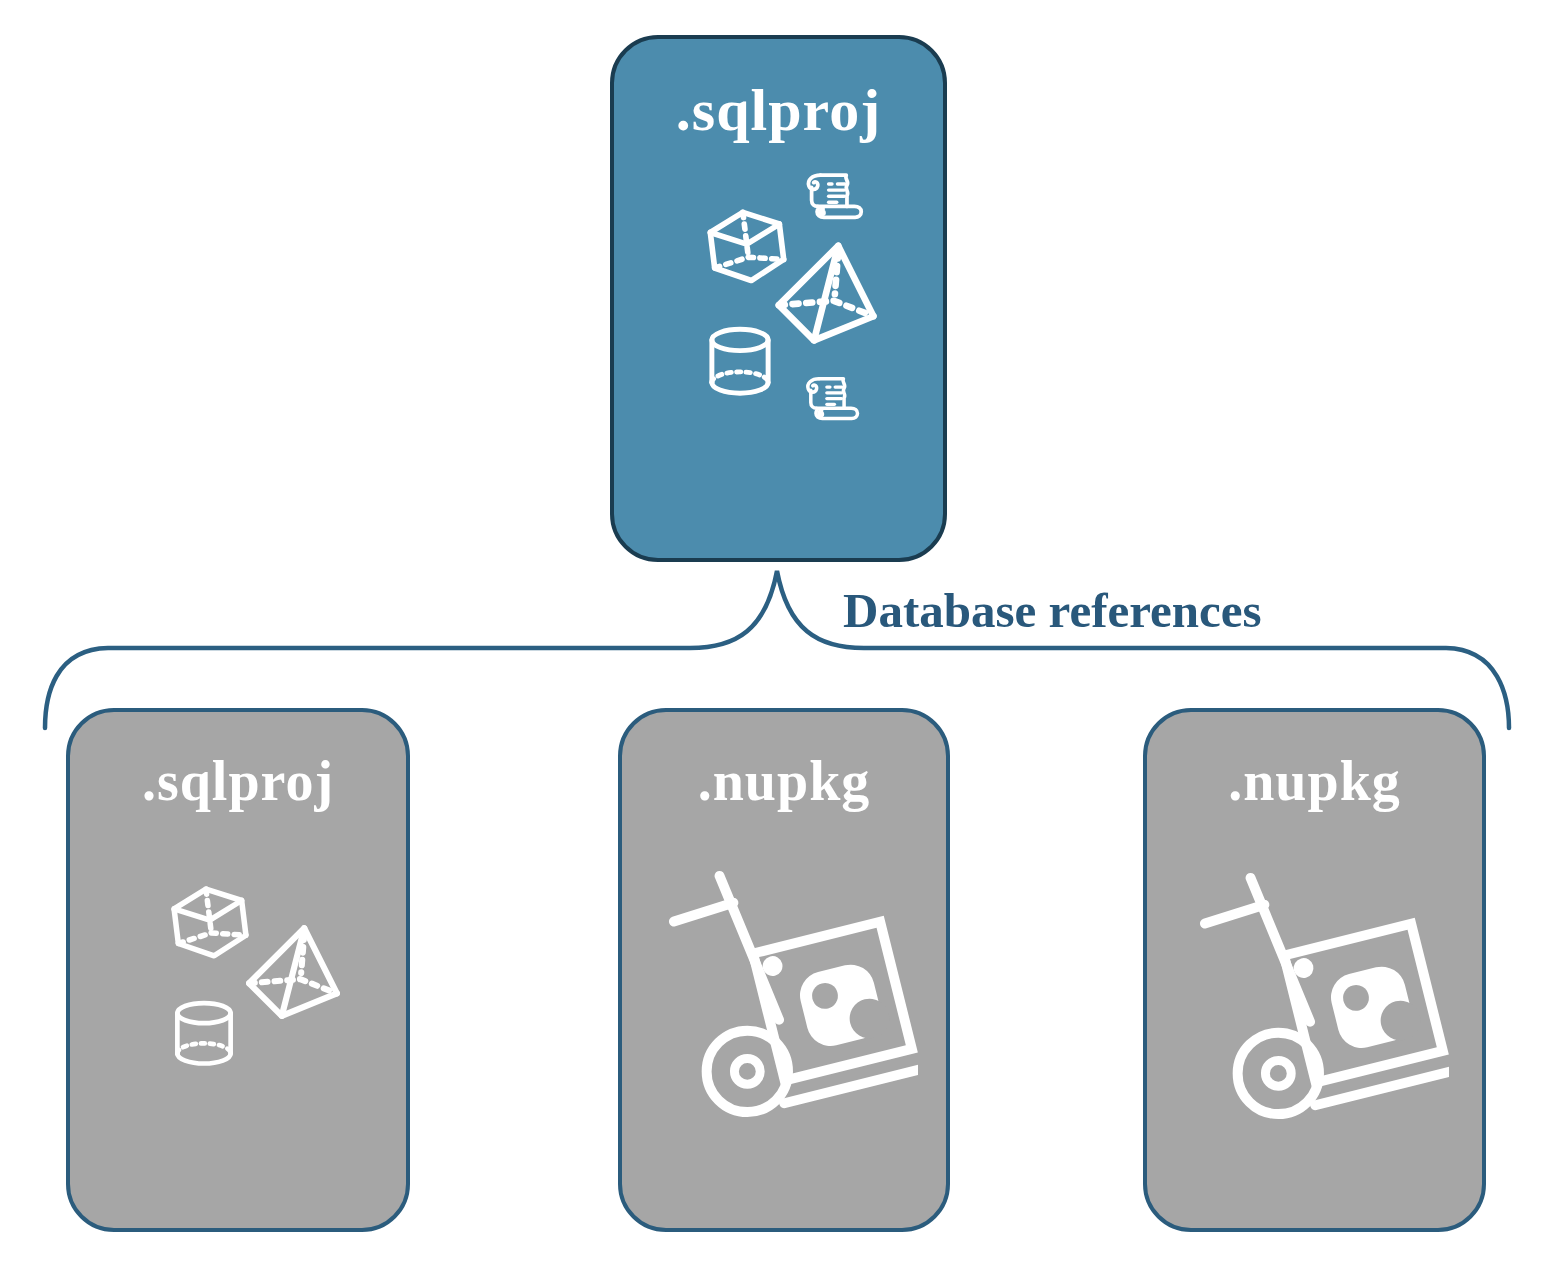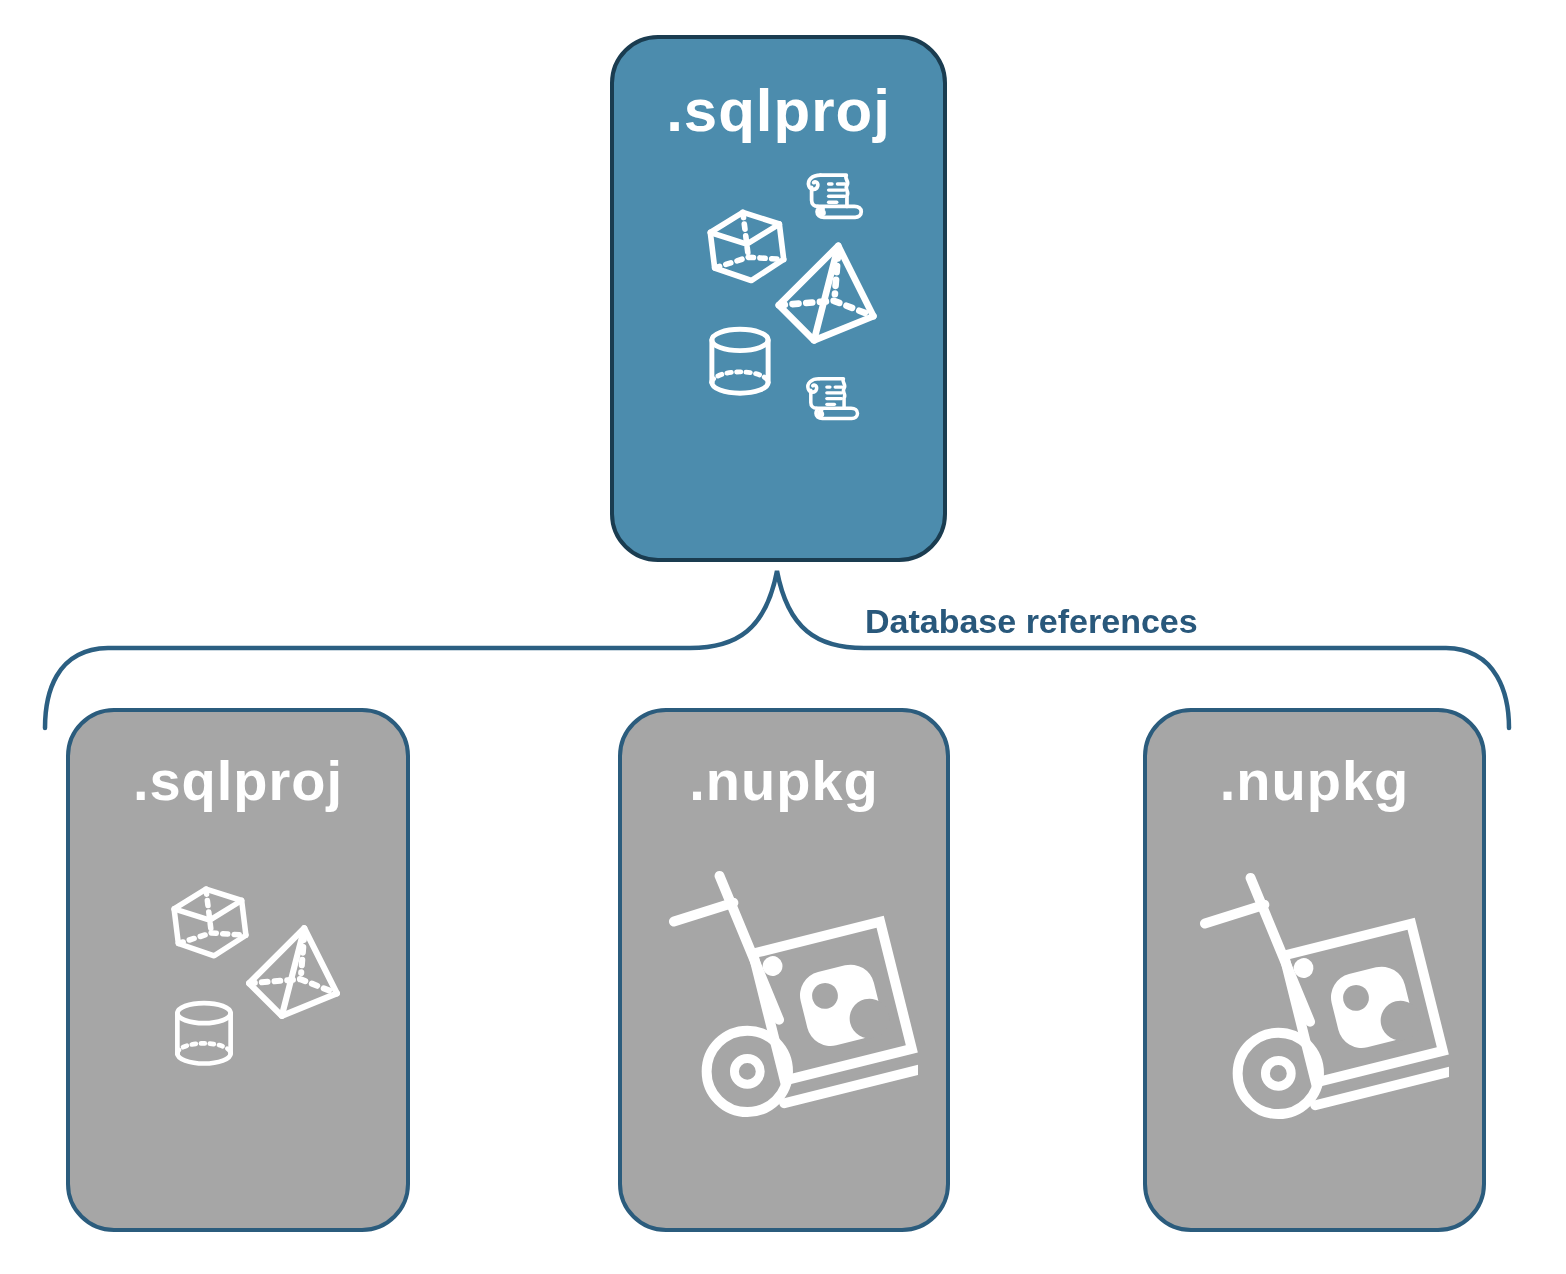--- a/index.html
+++ b/index.html
@@ -1,18 +1,18 @@
 <!DOCTYPE html>
 <html><head>
 <meta charset="utf-8">
 <style>
   html,body { margin:0; padding:0; background:#ffffff; }
   .canvas {
     position:relative; width:1520px; height:1274px; background:#ffffff;
-    font-family:Liberation Sans, sans-serif; overflow:hidden;
+    font-family:Liberation Serif, serif; overflow:hidden;
   }
   .box { position:absolute; box-sizing:border-box; border-radius:48px; }
   .box-root {
     left:610px; top:35px; width:337px; height:527px;
     background:#4C8CAD; border:4px solid #1A3C50;
   }
   .box-child {
     top:708px; height:524px;
     background:#A6A6A6; border:4px solid #2B5C7D;
   }
@@ -20,22 +20,22 @@
   .box-child-1 { left:618px; width:332px; }
   .box-child-2 { left:1143px; width:343px; }
   .box-title {
     width:100%; text-align:center; color:#ffffff; font-weight:bold;
     font-size:60px; padding-top:40px; line-height:1.05; letter-spacing:1px;
   }
   .box-child .box-title { font-size:56px; padding-top:40px; }
   .icon { position:absolute; display:block; }
   .brace-svg { position:absolute; left:0; top:0; pointer-events:none; }
   .connector-label {
-    position:absolute; left:843px; top:602px;
-    font-size:34px; font-weight:bold; color:#29587B; white-space:nowrap;margin-left:22px;
+    position:absolute; left:843px; top:582px;
+    font-size:49px; font-weight:bold; color:#29587B; white-space:nowrap;
   }
   .sym-defs { position:absolute; width:0; height:0; overflow:hidden; }
 </style>
 </head>
 <body>
 
 <svg class="sym-defs" aria-hidden="true">
   <defs>
     <symbol id="sym-cube" viewBox="0 0 100 100">
       <g fill="none" stroke="#ffffff" stroke-width="6" stroke-linejoin="round" stroke-linecap="round" transform="rotate(-7 50 50)">

